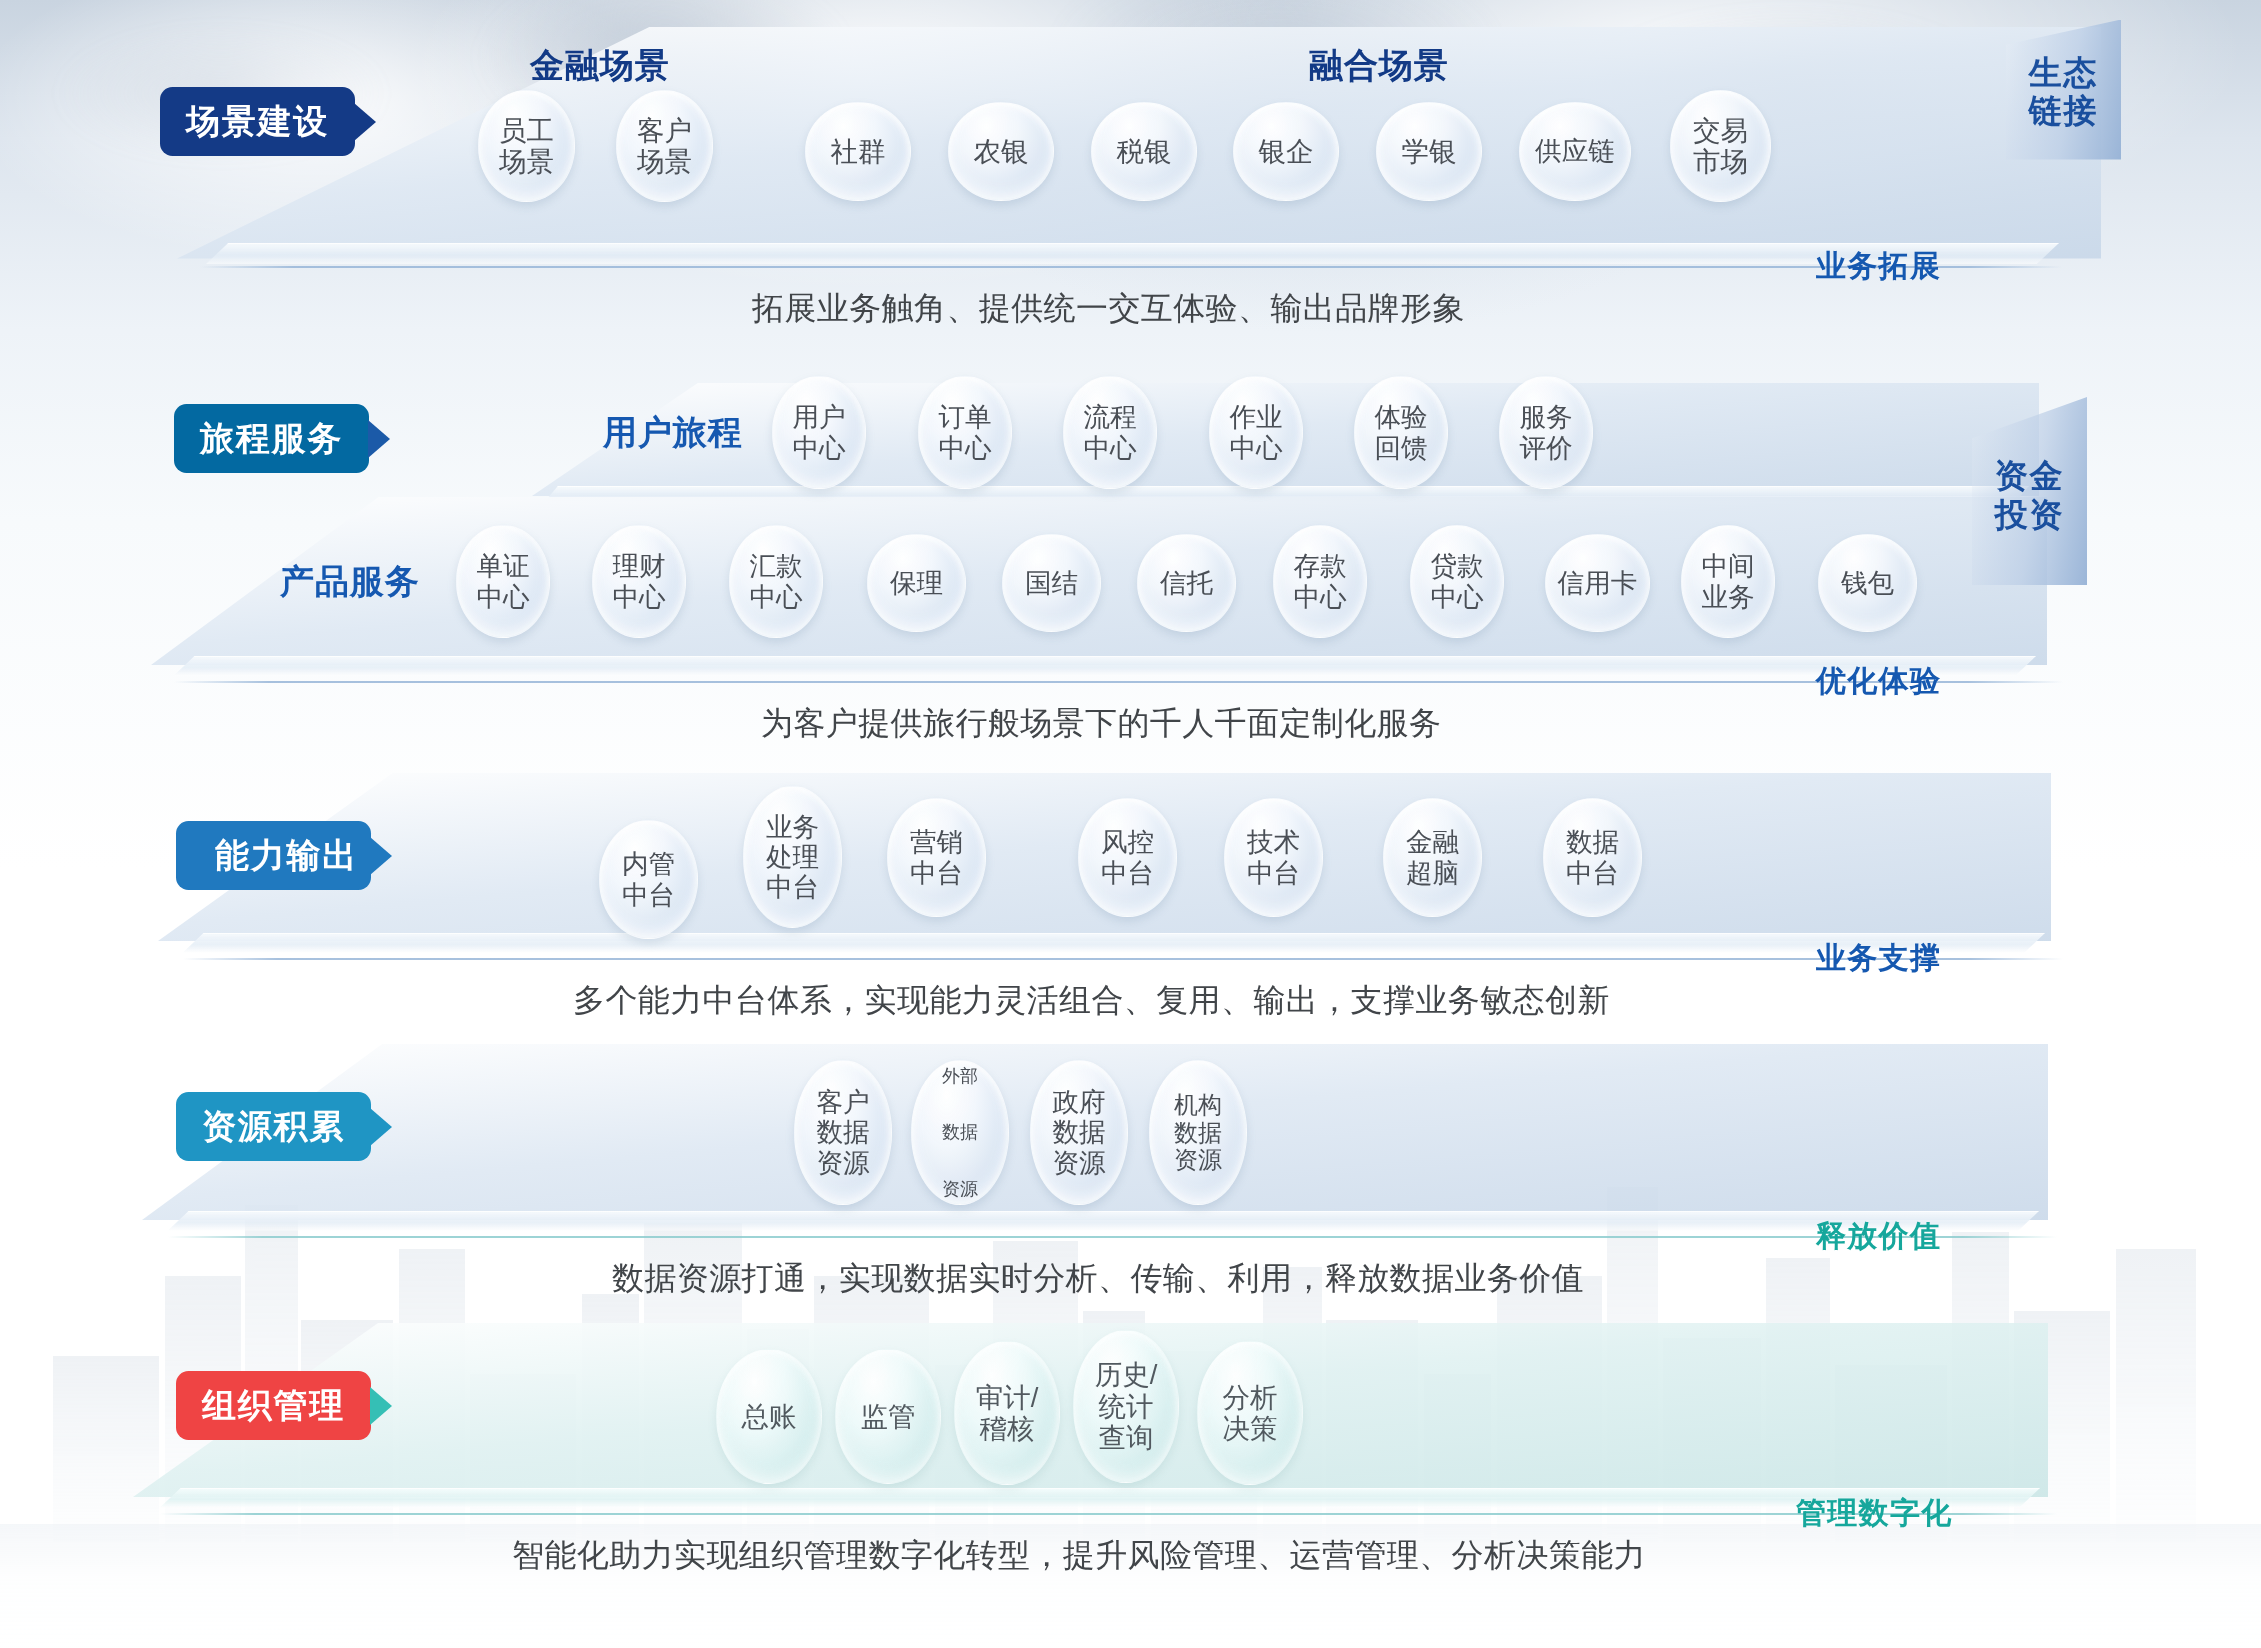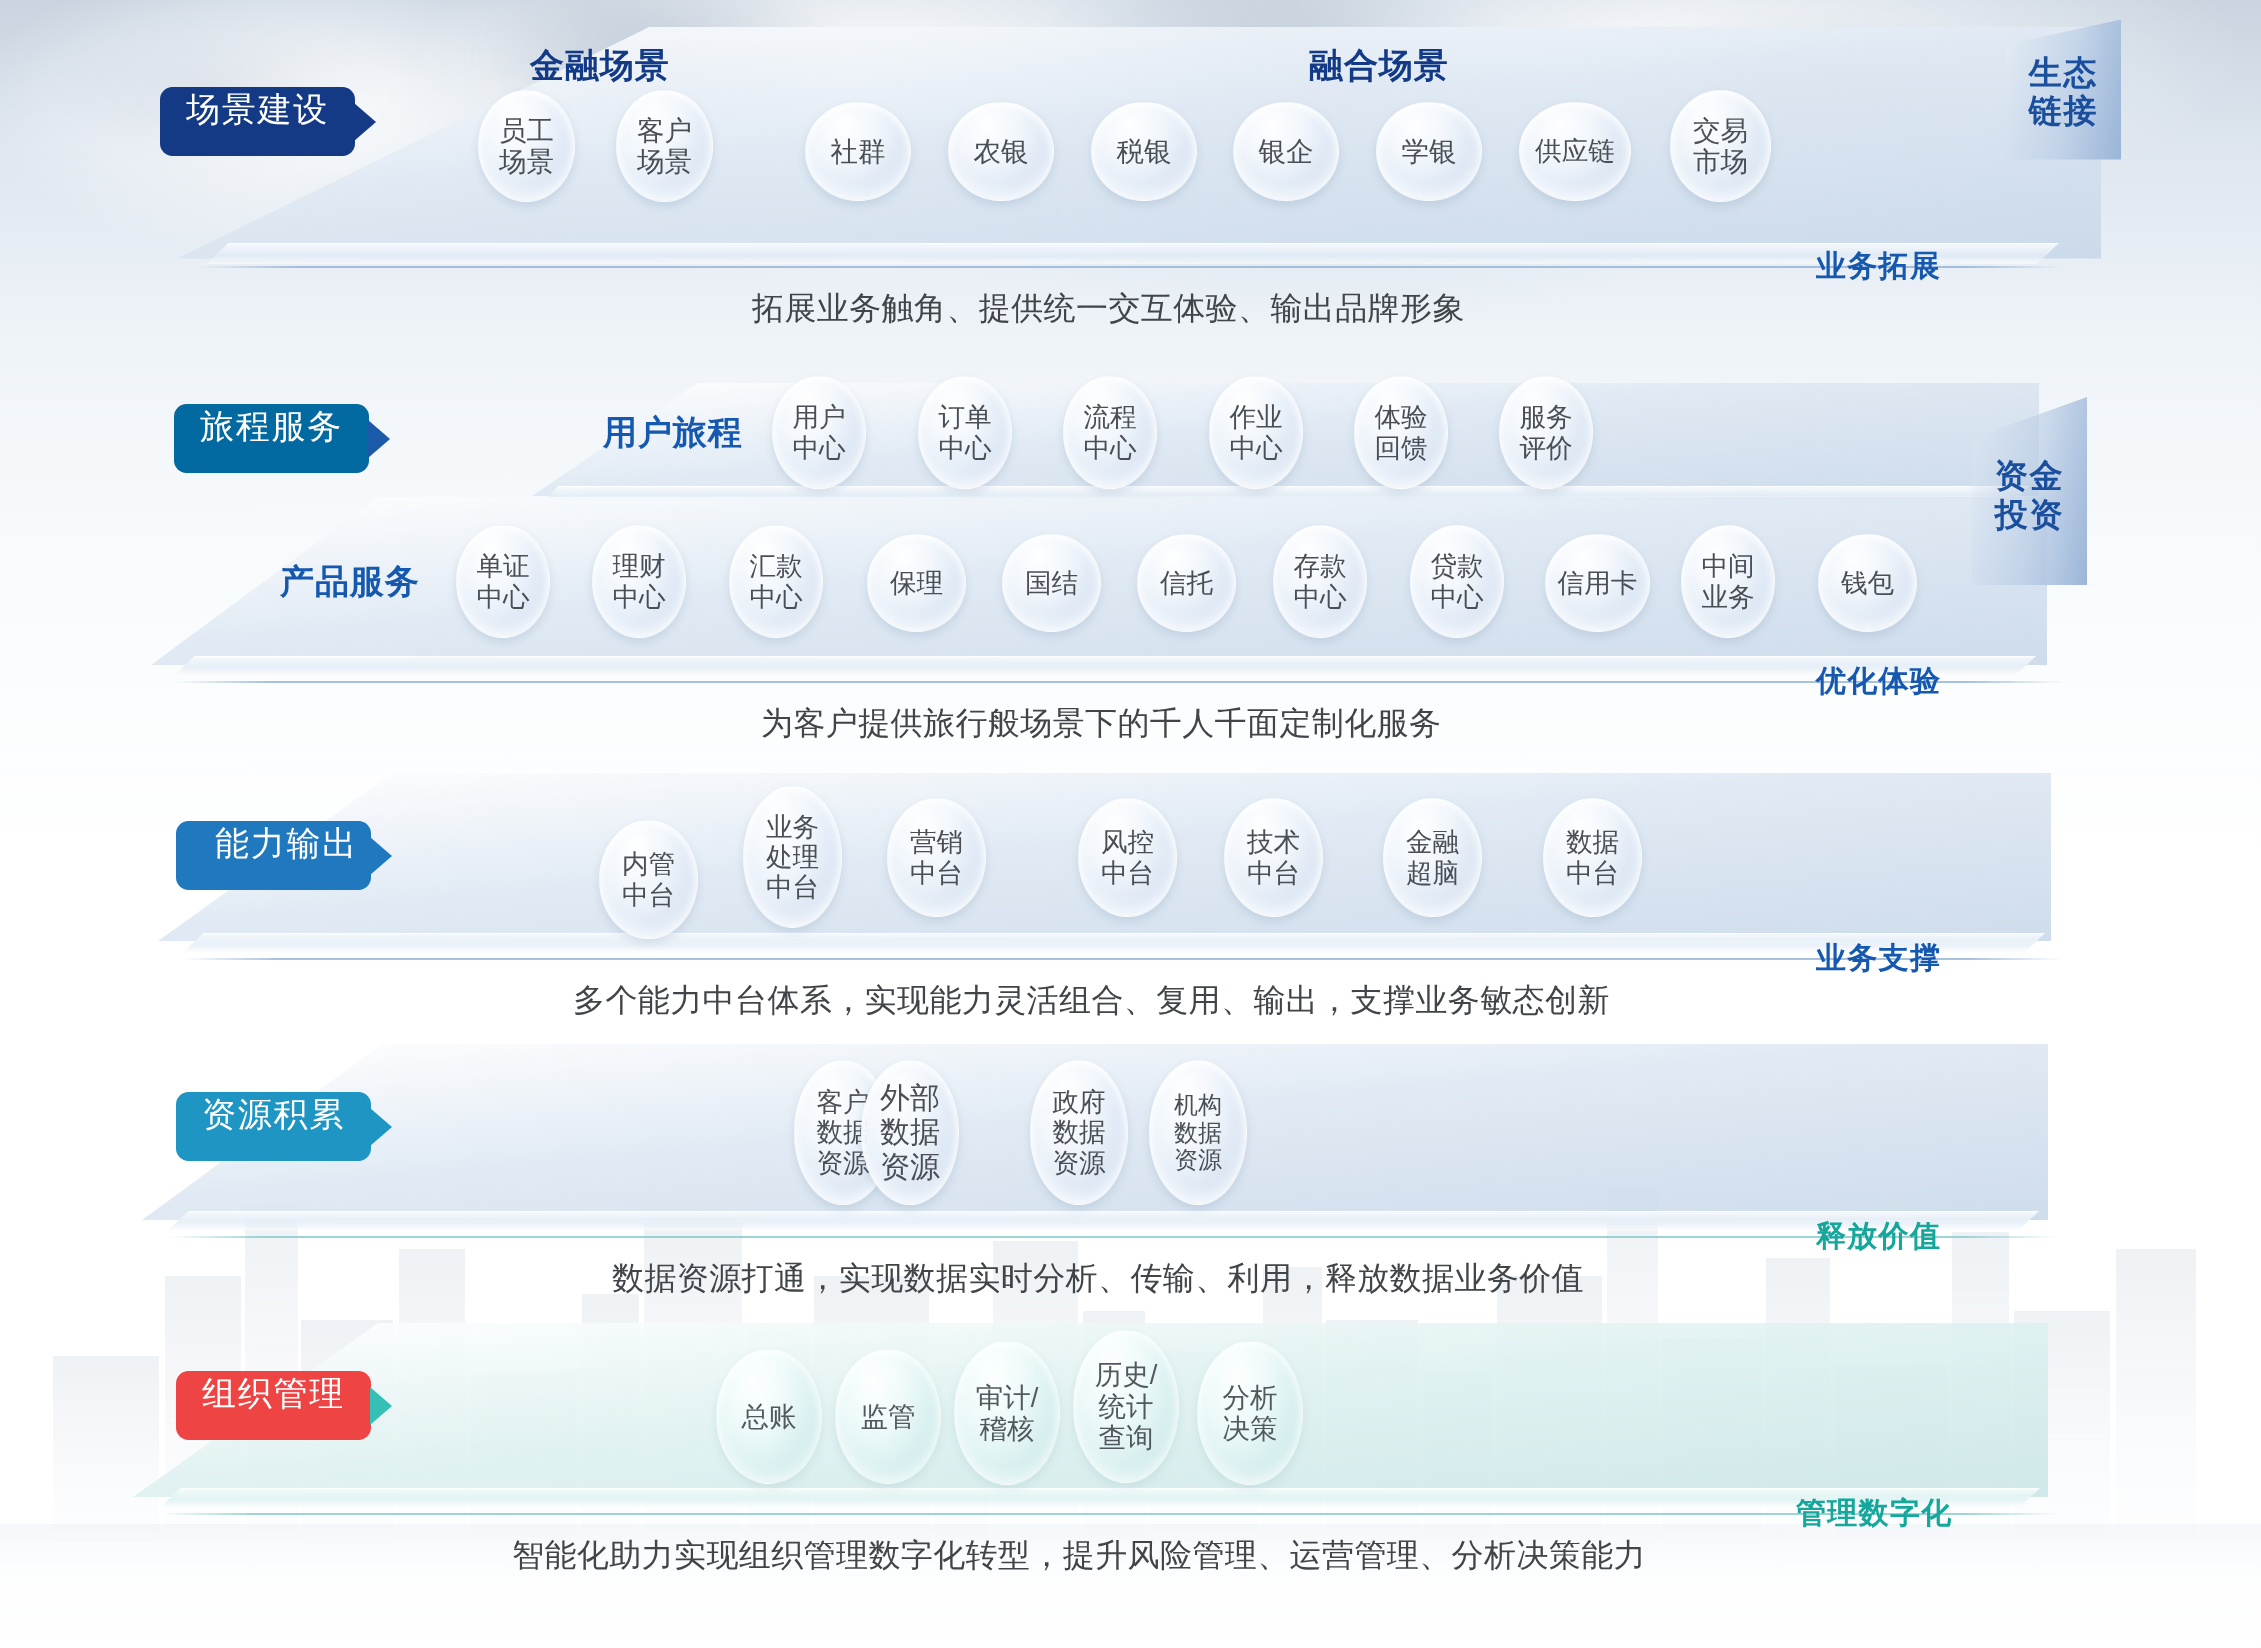--- a/index.html
+++ b/index.html
@@ -54,22 +54,22 @@
     background: linear-gradient(180deg, rgba(246,250,253,0.95) 0%, rgba(228,237,246,0.85) 55%, rgba(255,255,255,0.5) 100%);
     border-top: 0.9px solid rgba(255,255,255,0.85);
   }
   .slab.teal {
     background: linear-gradient(180deg, rgba(244,252,252,0.95) 0%, rgba(222,242,242,0.82) 55%, rgba(255,255,255,0.5) 100%);
   }
 
   
   .pill {
     position: absolute; z-index: 6;
-    display: flex; justify-content: center;
-    color: #ffffff; font-weight: 400; letter-spacing: 1.8px;
+    display: flex; align-items: center; justify-content: center;
+    color: #ffffff; font-weight: 700; letter-spacing: 1.8px;
     border-radius: 12.4px;
     white-space: nowrap;
   }
   .pill::after {
     content: ""; position: absolute; right: -21px; top: 50%;
     transform: translateY(-50%);
     border-top: 19.5px solid transparent;
     border-bottom: 19.5px solid transparent;
     border-left: 22px solid currentColor;
   }
@@ -388,21 +388,21 @@
 
 <div class="pill cyan" style="left:176px;top:1092px;width:195px;height:69px;font-size:34px;">
   <span>资源积累</span>
 </div>
 
 <div class="bubble" style="left:794px;top:1060px;width:98px;height:145px;font-size:26.6px;">
   <span>客户</span>
     <span>数据</span>
     <span>资源</span>
 </div>
-<div class="bubble" style="left:861px;top:1060px;width:98px;height:145px;font-size:30px;">
+<div class="bubble" style="left:911px;top:1060px;width:98px;height:145px;font-size:18px;gap:36px;">
   <span>外部</span>
     <span>数据</span>
     <span>资源</span>
 </div>
 <div class="bubble" style="left:1030px;top:1060px;width:98px;height:145px;font-size:26.6px;">
   <span>政府</span>
     <span>数据</span>
     <span>资源</span>
 </div>
 <div class="bubble" style="left:1149px;top:1060px;width:98px;height:145px;font-size:24px;">

